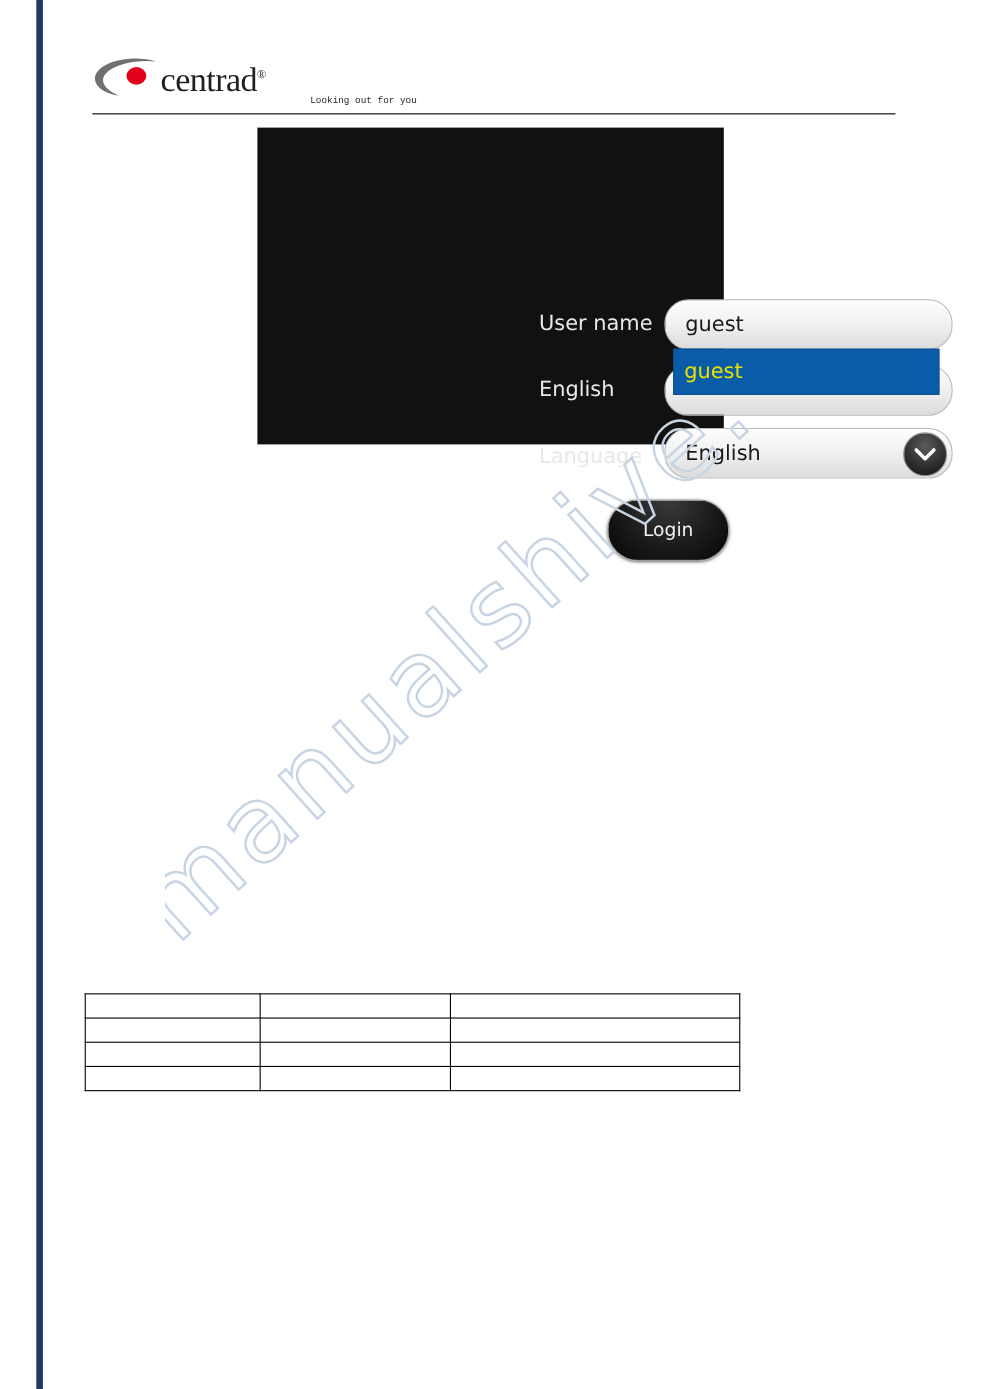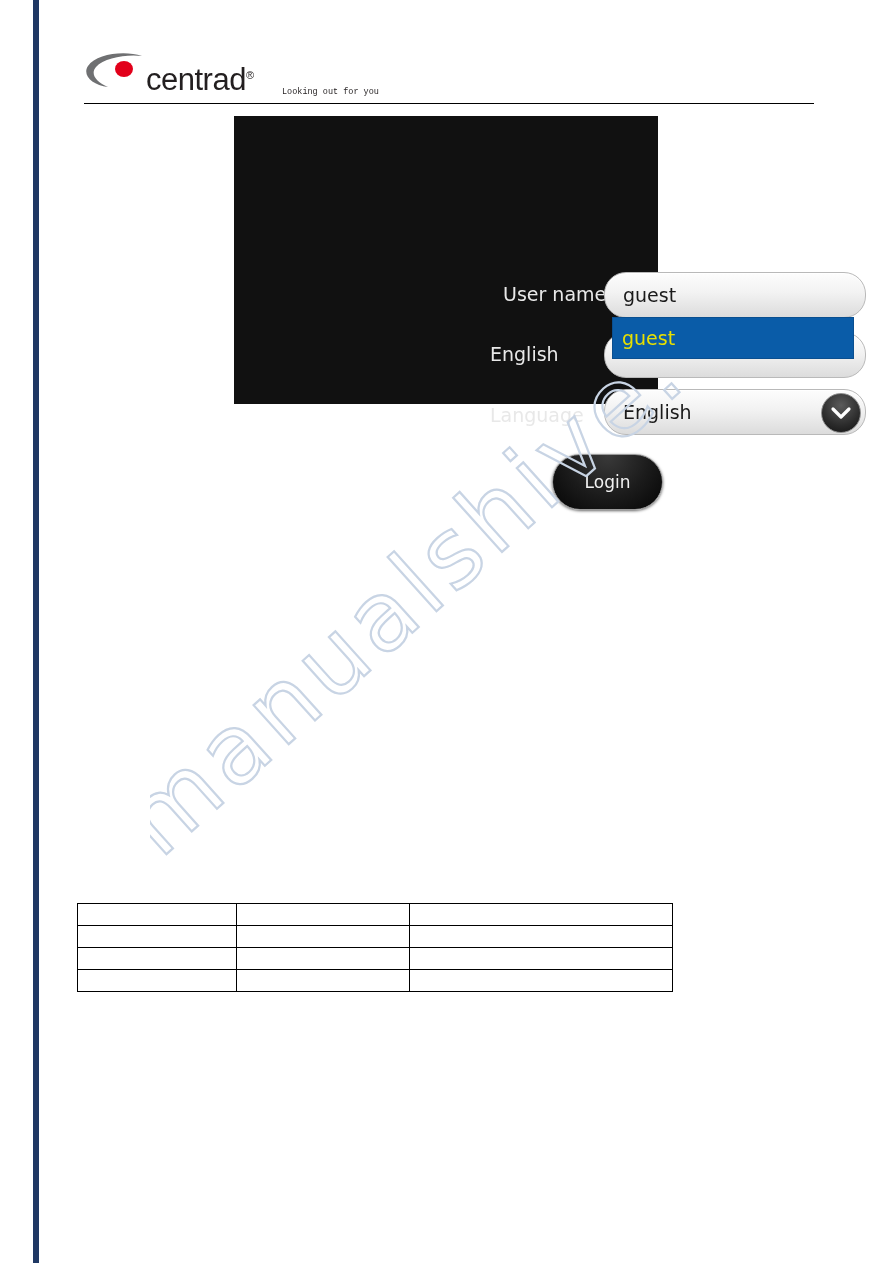--- a/index.html
+++ b/index.html
@@ -37,25 +37,25 @@
     position: absolute;
     left: 0;
     top: 0;
     width: 62px;
     height: 38px;
   }
   .logo-text {
     position: absolute;
     left: 62px;
     top: 0px;
-    font-family: Liberation Sans, sans-serif;
+    font-family: Liberation Serif, serif;
     font-size: 31px;
     color: #231f20;
     letter-spacing: -0.5px;
-    line-height: 47px;
+    line-height: 32px;
     white-space: nowrap;
   }
   .logo-reg {
     font-size: 11px;
     vertical-align: super;
     color: #231f20;
   }
   .logo-tag {
     position: absolute;
     left: 158px;
@@ -212,21 +212,21 @@
     <path d="M58,4 C40,-2 12,2 4,14 C-2,23 8,33 24,35 C12,30 6,22 12,15 C20,6 42,2 58,4 Z" fill="#6f7072"></path>
     <ellipse cx="40" cy="17" rx="9" ry="8" fill="#e2001a"></ellipse>
   </svg>
   <div class="logo-text"><span>centrad</span><span class="logo-reg">®</span></div>
   <div class="logo-tag">Looking out for you</div>
 </div>
 <div class="header-rule"></div>
 
 <div class="dialog">
 
-  <div class="dlg-label" style="left:269px; top:167px;text-align:center;">User name</div>
+  <div class="dlg-label" style="left:256px; top:167px;text-align:center;">User name</div>
   <div class="dlg-label" style="left:256px; top:227px;">English</div>
   <div class="dlg-label" style="left:256px; top:288px;">Language</div>
 
   <div class="pill" id="username-pill">
     <span class="val">guest</span>
   </div>
 
   <div class="pill" id="password-pill">
     <span class="val"></span>
   </div>

